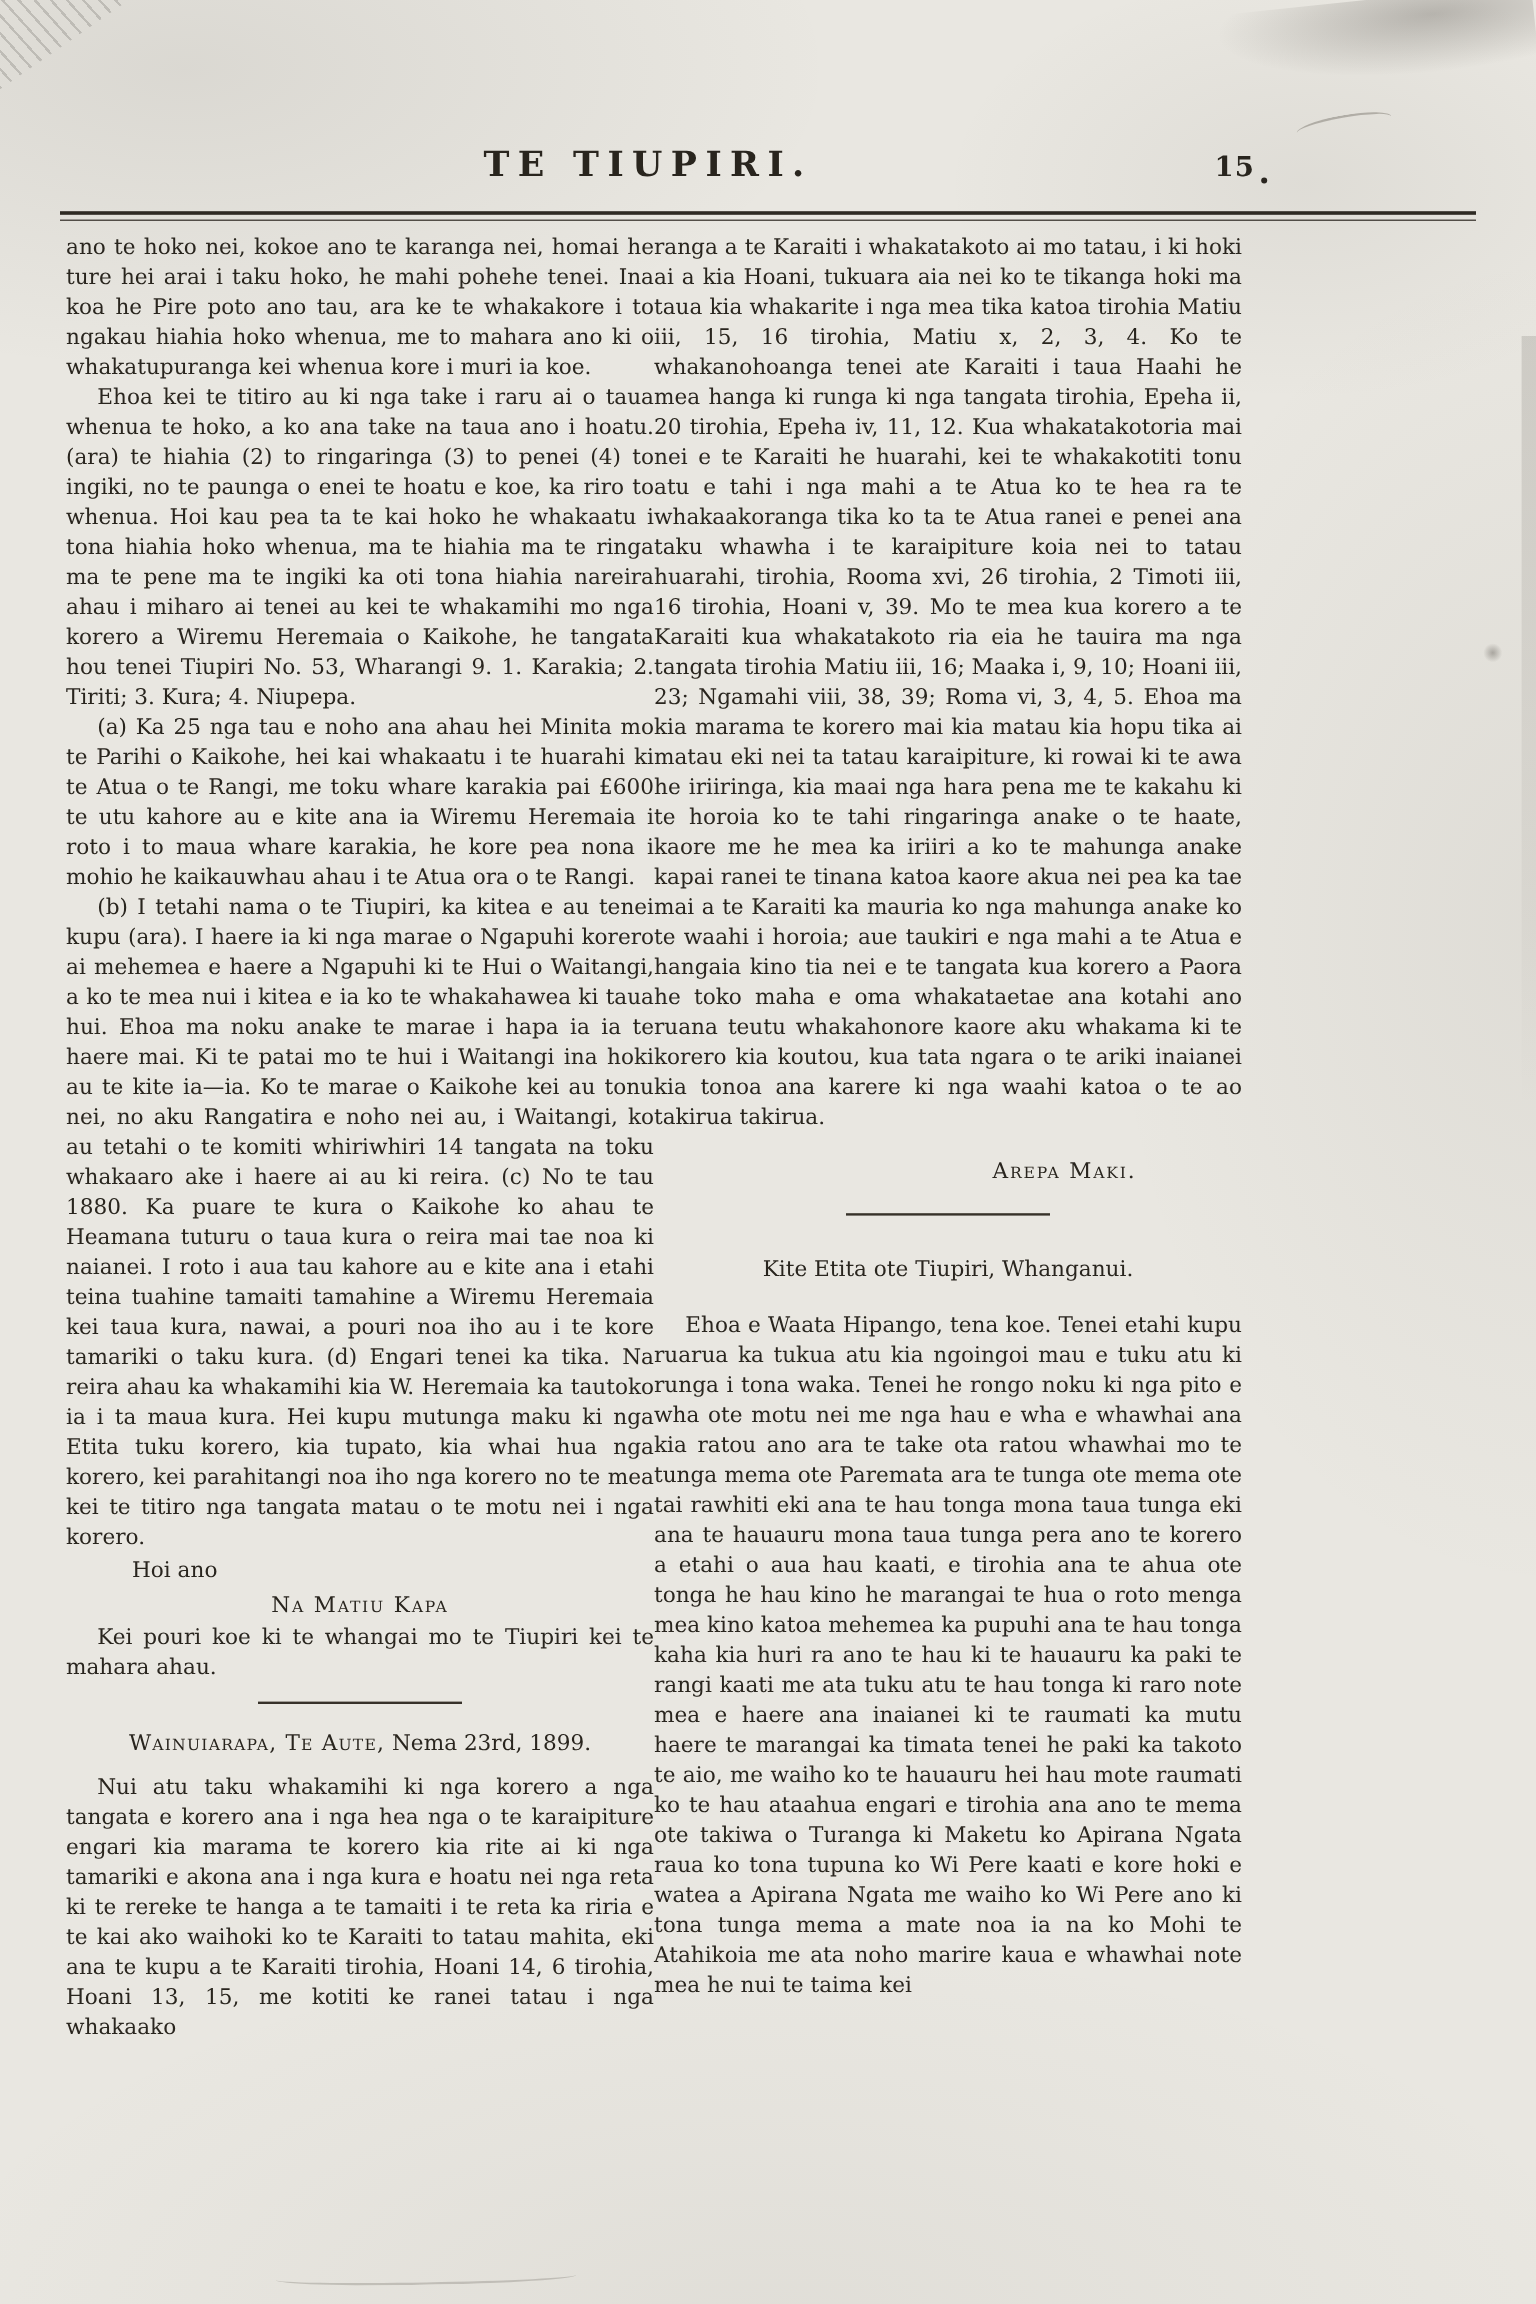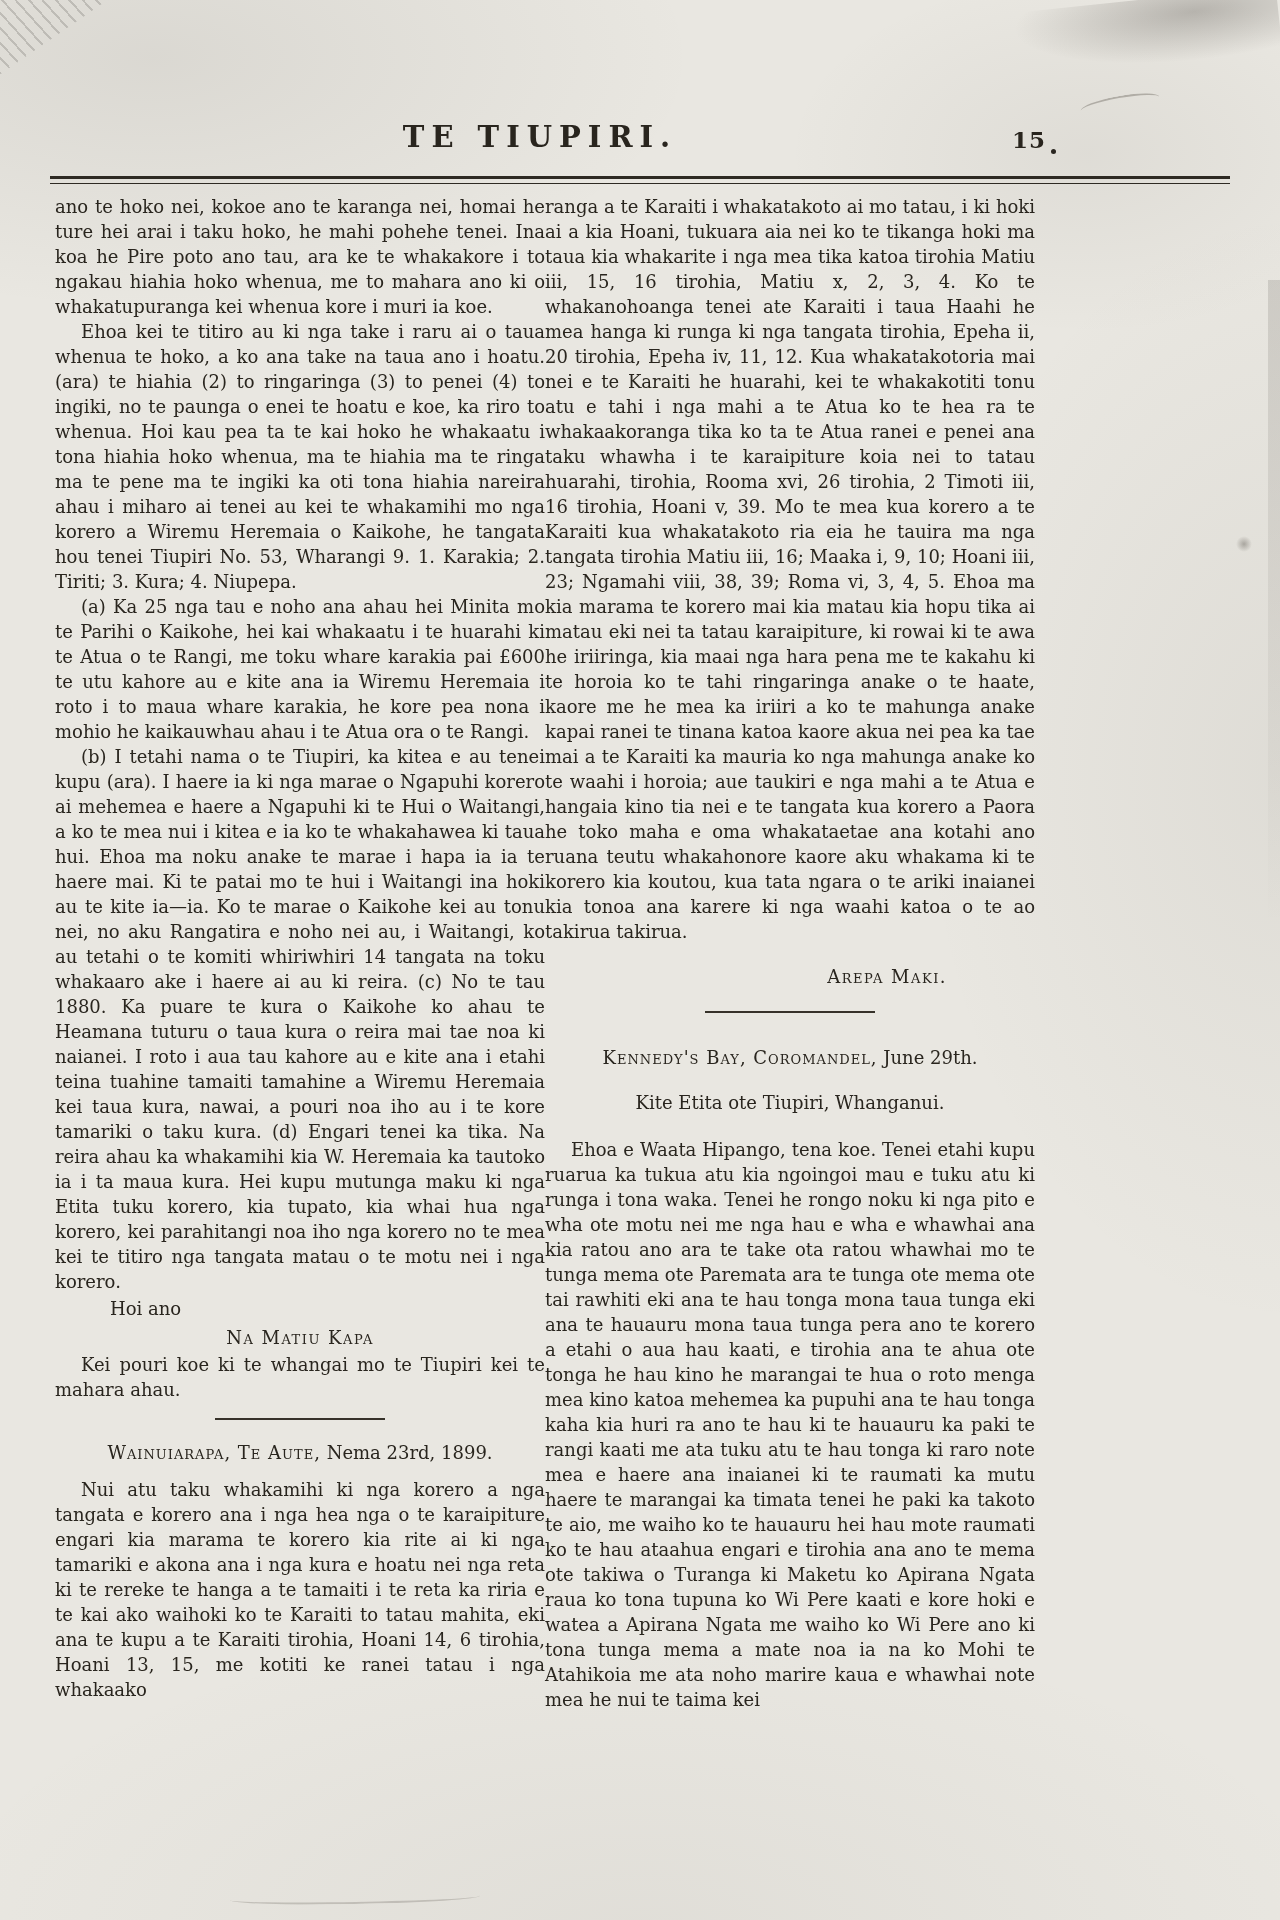--- a/index.html
+++ b/index.html
@@ -172,22 +172,18 @@
       </div>
       <p class="body-text">Nui atu taku whakamihi ki nga korero a nga tangata e korero ana i nga hea nga o te karaipiture engari kia marama te korero kia rite ai ki nga tamariki e akona ana i nga kura e hoatu nei nga reta ki te rereke te hanga a te tamaiti i te reta ka riria e te kai ako waihoki ko te Karaiti to tatau mahita, eki ana te kupu a te Karaiti tirohia, Hoani 14, 6 tirohia, Hoani 13, 15, me kotiti ke ranei tatau i nga whakaako</p>
     </section>
 
     <section class="column column-right">
       <p class="body-text no-indent">ranga a te Karaiti i whakatakoto ai mo tatau, i ki hoki ai a kia Hoani, tukuara aia nei ko te tikanga hoki ma taua kia whakarite i nga mea tika katoa tirohia Matiu iii, 15, 16 tirohia, Matiu x, 2, 3, 4. Ko te whakanohoanga tenei ate Karaiti i taua Haahi he mea hanga ki runga ki nga tangata tirohia, Epeha ii, 20 tirohia, Epeha iv, 11, 12. Kua whakatakotoria mai nei e te Karaiti he huarahi, kei te whakakotiti tonu atu e tahi i nga mahi a te Atua ko te hea ra te whakaakoranga tika ko ta te Atua ranei e penei ana taku whawha i te karaipiture koia nei to tatau huarahi, tirohia, Rooma xvi, 26 tirohia, 2 Timoti iii, 16 tirohia, Hoani v, 39. Mo te mea kua korero a te Karaiti kua whakatakoto ria eia he tauira ma nga tangata tirohia Matiu iii, 16; Maaka i, 9, 10; Hoani iii, 23; Ngamahi viii, 38, 39; Roma vi, 3, 4, 5. Ehoa ma kia marama te korero mai kia matau kia hopu tika ai matau eki nei ta tatau karaipiture, ki rowai ki te awa he iriiringa, kia maai nga hara pena me te kakahu ki te horoia ko te tahi ringaringa anake o te haate, kaore me he mea ka iriiri a ko te mahunga anake kapai ranei te tinana katoa kaore akua nei pea ka tae mai a te Karaiti ka mauria ko nga mahunga anake ko te waahi i horoia; aue taukiri e nga mahi a te Atua e hangaia kino tia nei e te tangata kua korero a Paora he toko maha e oma whakataetae ana kotahi ano ruana teutu whakahonore kaore aku whakama ki te korero kia koutou, kua tata ngara o te ariki inaianei kia tonoa ana karere ki nga waahi katoa o te ao takirua takirua.</p>
       <div class="sig-right">Arepa Maki.</div>
 
       <div class="divider"></div>
 
-      <div class="dateline">
-        <span class="sc">Kennedy's Bay, Coromandel,</span>
-        <span>June 29th.</span>
-      </div>
       <div class="salutation">Kite Etita ote Tiupiri, Whanganui.</div>
       <p class="body-text">Ehoa e Waata Hipango, tena koe. Tenei etahi kupu ruarua ka tukua atu kia ngoingoi mau e tuku atu ki runga i tona waka. Tenei he rongo noku ki nga pito e wha ote motu nei me nga hau e wha e whawhai ana kia ratou ano ara te take ota ratou whawhai mo te tunga mema ote Paremata ara te tunga ote mema ote tai rawhiti eki ana te hau tonga mona taua tunga eki ana te hauauru mona taua tunga pera ano te korero a etahi o aua hau kaati, e tirohia ana te ahua ote tonga he hau kino he marangai te hua o roto menga mea kino katoa mehemea ka pupuhi ana te hau tonga kaha kia huri ra ano te hau ki te hauauru ka paki te rangi kaati me ata tuku atu te hau tonga ki raro note mea e haere ana inaianei ki te raumati ka mutu haere te marangai ka timata tenei he paki ka takoto te aio, me waiho ko te hauauru hei hau mote raumati ko te hau ataahua engari e tirohia ana ano te mema ote takiwa o Turanga ki Maketu ko Apirana Ngata raua ko tona tupuna ko Wi Pere kaati e kore hoki e watea a Apirana Ngata me waiho ko Wi Pere ano ki tona tunga mema a mate noa ia na ko Mohi te Atahikoia me ata noho marire kaua e whawhai note mea he nui te taima kei</p>
     </section>
 
   </main>
 </div>
 
 </body></html>

